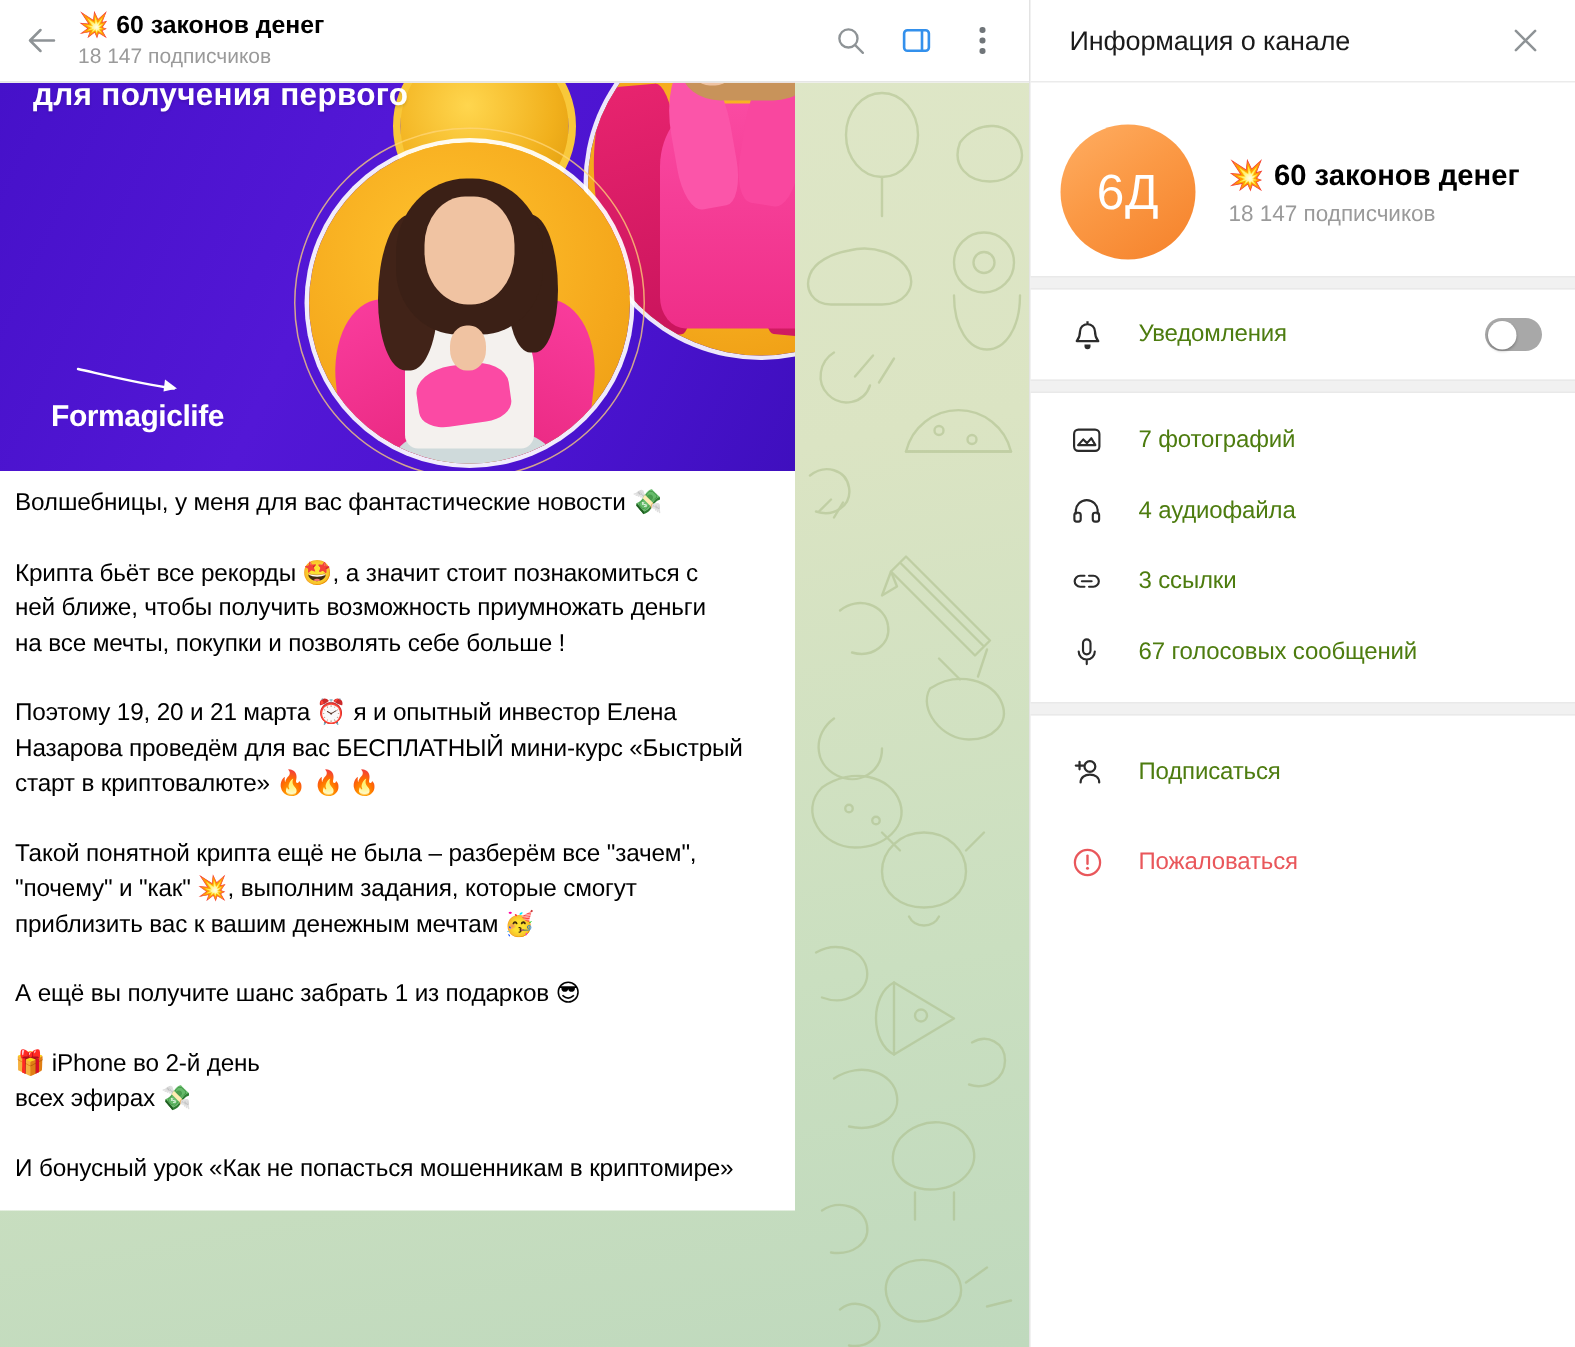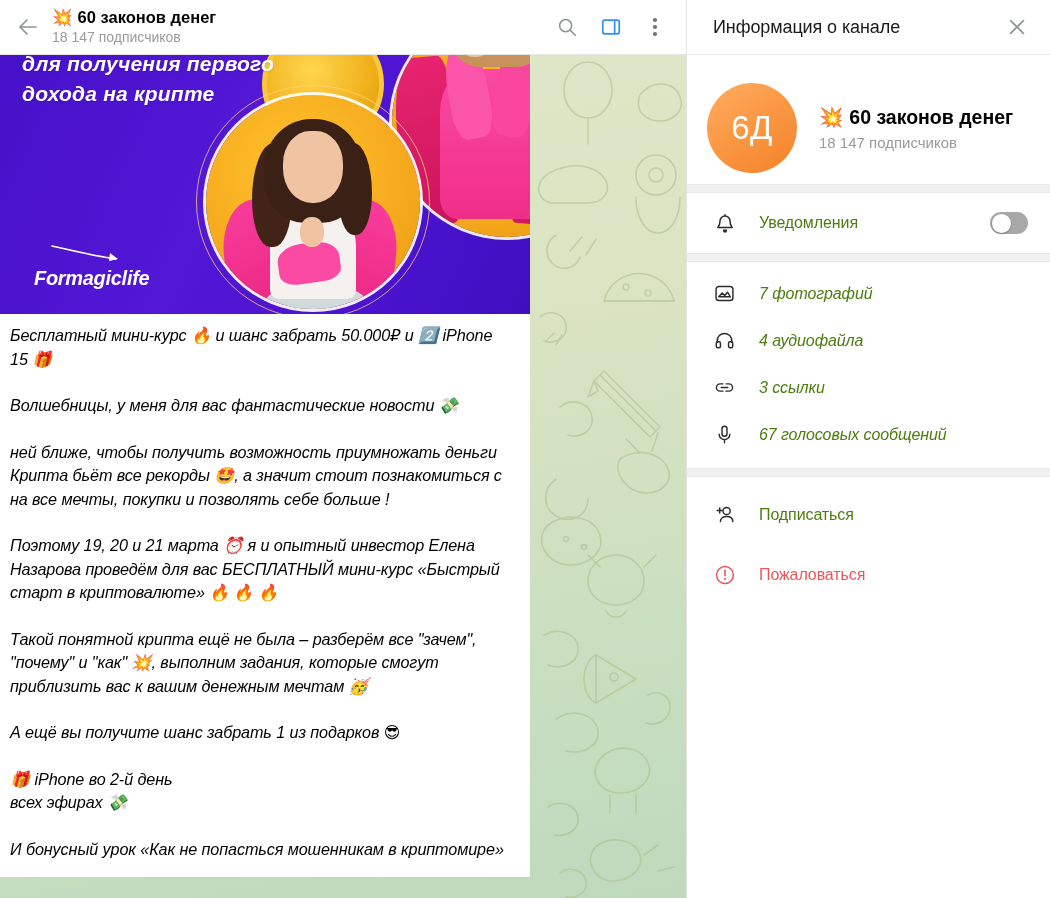--- a/index.html
+++ b/index.html
@@ -49,21 +49,20 @@
     display: flex; align-items: center; justify-content: center;
   }
   .dots { display: flex; flex-direction: column; gap: 3.5px; align-items: center; }
   .dots i { width: 3.6px; height: 3.6px; border-radius: 50%; background: #707579; display: block; }
 
   
   .chat-body {
     position: absolute; top: 55px; left: 0; right: 0; bottom: 0;
     background: linear-gradient(170deg, #dfe7c8 0%, #dbe4c3 35%, #cadfc0 72%, #bfd9bd 100%);
     overflow: hidden;
-    font-style: italic;
   }
   .doodles { position: absolute; inset: 0; opacity: .5; }
 
   
   .msg {
     position: absolute; top: 0; left: 0;
     width: 530px;
     background: #ffffff;
     overflow: hidden;
   }
@@ -195,21 +194,21 @@
 
   .sep { height: 9px; background: #f1f1f1; border-top: 1px solid #e9e9e9; border-bottom: 1px solid #e9e9e9; }
 
   .row {
     display: flex; align-items: center;
     height: 60px; padding: 0 22px 0 26px;
   }
   .row .ic { width: 46px; flex: 0 0 46px; display: flex; align-items: center; }
   .row .lbl { flex: 1 1 auto; font-size: 16px; color: #4d7c0f; letter-spacing: -0.1px; }
   .row.danger .lbl { color: #e9575b; }
-  .media-row { height: 47px; font-style: italic; }
+  .media-row { height: 47px; }
   .toggle {
     width: 38px; height: 22px; border-radius: 11px; background: #a8a8a8;
     position: relative; flex: 0 0 38px;
   }
   .toggle .knob {
     position: absolute; left: 1.5px; top: 1.5px;
     width: 19px; height: 19px; border-radius: 50%;
     background: #ffffff; box-shadow: 0 1px 2px rgba(0,0,0,.3);
   }
   .blk { padding: 8px 0 10px 0; }
@@ -325,40 +324,35 @@
             <div class="p-neck"></div>
             <div class="p-hairL"></div>
             <div class="p-hairR"></div>
             <div class="p-hair"></div>
             <div class="p-face"></div>
             <div class="p-arm"></div>
             <div class="p-hand"></div>
           </div>
           <div class="photo-head">
             <div>для получения первого</div>
-            <div>дохода на крипте</div>
           </div>
           <svg class="brand-swoosh" viewBox="0 0 78 18">
             <path d="M2 2C20 6 44 12 66 15" fill="none" stroke="#fff" stroke-width="1.6" stroke-linecap="round"></path>
             <path d="M60 9l8 6-9 2z" fill="#fff"></path>
           </svg>
           <div class="brand">Formagiclife</div>
         </div>
 
         <div class="msg-text">
           <p class="lines">
-            <span>Бесплатный мини-курс 🔥 и шанс забрать 50.000₽ и 2️⃣ iPhone</span>
-            <span>15 🎁</span>
-          </p>
-          <p class="lines">
             <span>Волшебницы, у меня для вас фантастические новости 💸</span>
           </p>
           <p class="lines">
+            <span>Крипта бьёт все рекорды 🤩, а значит стоит познакомиться с</span>
             <span>ней ближе, чтобы получить возможность приумножать деньги</span>
-            <span>Крипта бьёт все рекорды 🤩, а значит стоит познакомиться с</span>
             <span>на все мечты, покупки и позволять себе больше !</span>
           </p>
           <p class="lines">
             <span>Поэтому 19, 20 и 21 марта ⏰ я и опытный инвестор Елена</span>
             <span>Назарова проведём для вас БЕСПЛАТНЫЙ мини-курс «Быстрый</span>
             <span>старт в криптовалюте» 🔥 🔥 🔥</span>
           </p>
           <p class="lines">
             <span>Такой понятной крипта ещё не была – разберём все "зачем",</span>
             <span>"почему" и "как" 💥, выполним задания, которые смогут</span>

